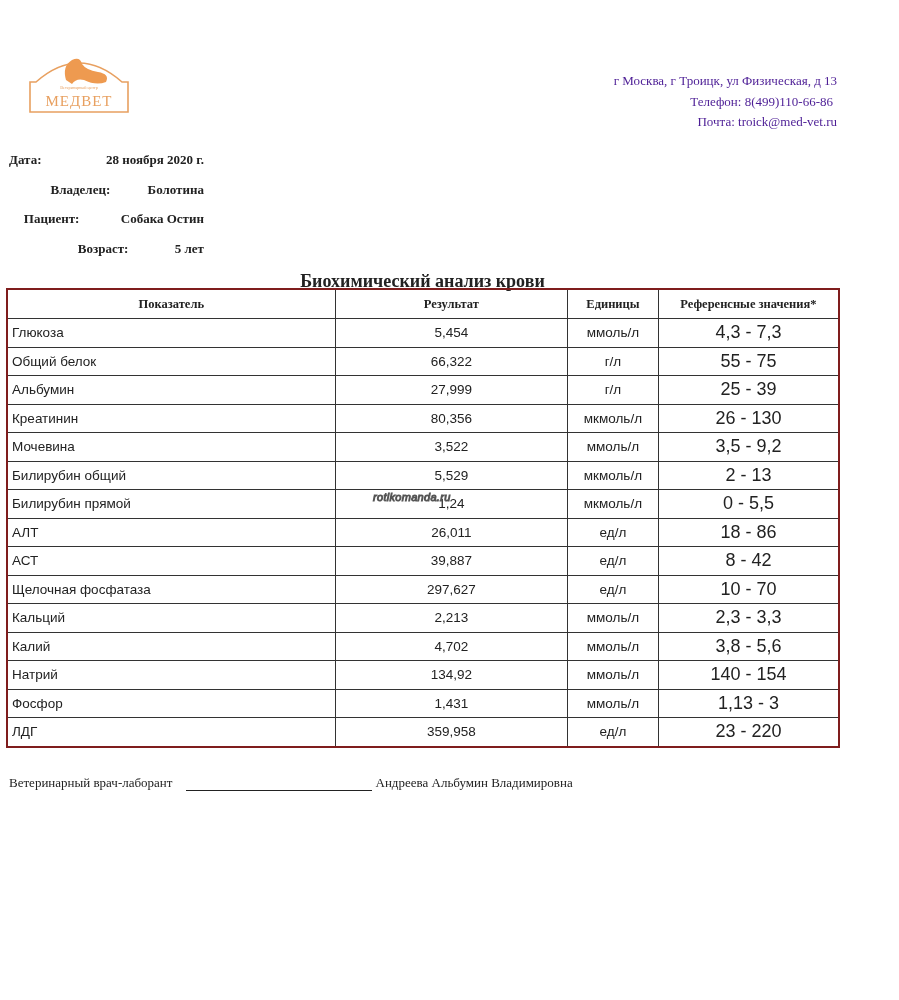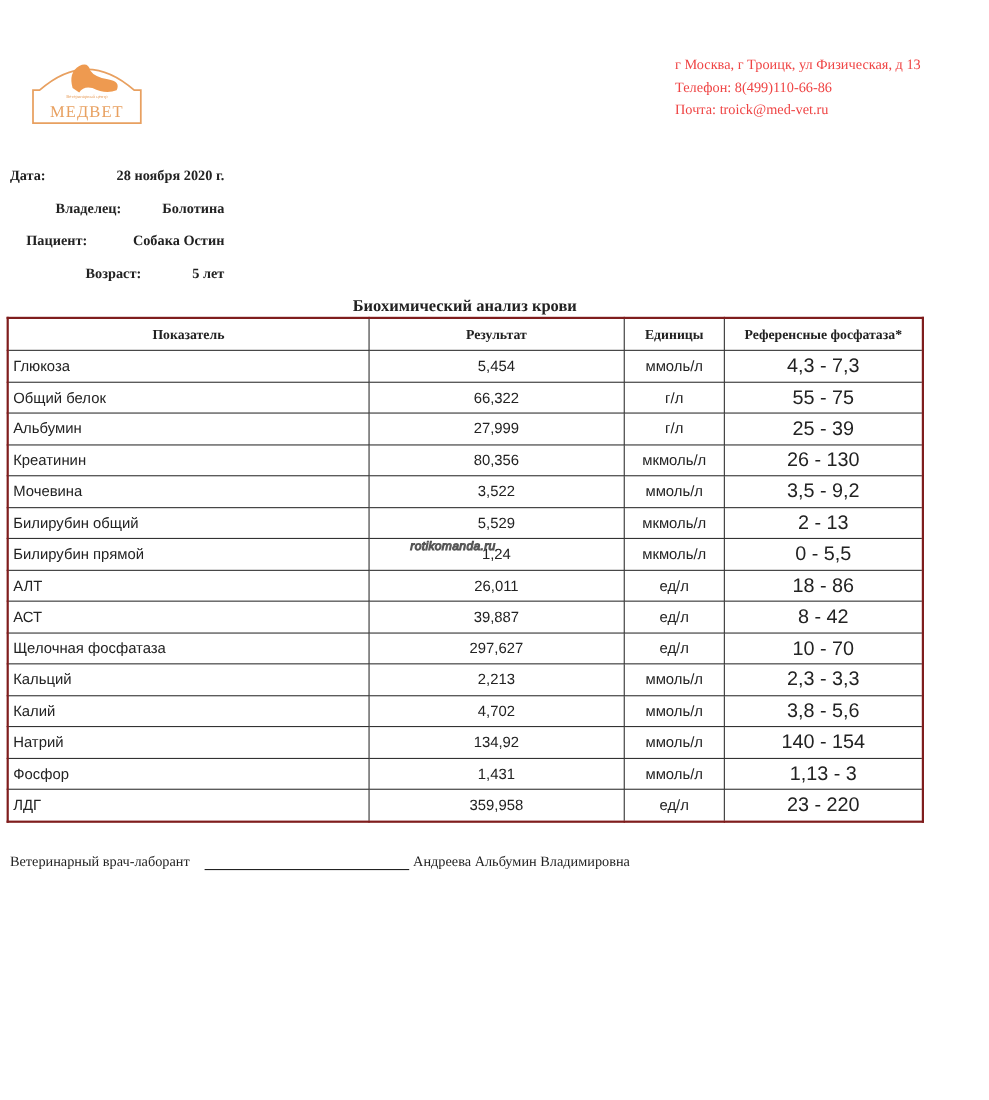--- a/index.html
+++ b/index.html
@@ -2,28 +2,28 @@
 <html><head>
 <meta charset="utf-8">
 <style>
   html, body { margin: 0; padding: 0; background: #ffffff; }
   body { width: 899px; height: 1000px; position: relative; overflow: hidden; color: #111; }
   .serif { font-family: "Liberation Serif", "DejaVu Serif", serif; }
 
   .logo { position: absolute; left: 26px; top: 52px; width: 106px; height: 62px; }
   .logo svg { display: block; }
 
-  .contacts { position: absolute; right: 62px; top: 49px; font-size: 13px; line-height: 20.5px; color: #ef4444; }
+  .contacts { position: absolute; right: 62px; top: 71px; text-align: right; font-size: 13px; line-height: 20.5px; color: #4c1d95; }
   .contacts div { white-space: nowrap; }
 
   .meta { position: absolute; left: 9px; top: 152px; font-size: 13px; font-weight: bold; color: #222; }
   .meta-row { height: 29.5px; display: flex; justify-content: flex-end; }
   .meta-label { width: 97px; }
 
-  .table-title { position: absolute; left: 0; width: 845px; top: 271px; text-align: center; font-size: 15px; font-weight: bold; color: #222; }
+  .table-title { position: absolute; left: 0; width: 845px; top: 271px; text-align: center; font-size: 18px; font-weight: bold; color: #222; }
 
   table.results { position: absolute; left: 6px; top: 288px; width: 834px; border-collapse: collapse; border: 2px solid #7f1d1d; }
   table.results th, table.results td { border: 1.5px solid #333; height: 27.5px; padding: 0; }
   table.results th { font-family: "Liberation Serif", serif; font-size: 12.5px; font-weight: bold; color: #222; height: 28px; }
   table.results td { font-family: "Liberation Sans", sans-serif; font-size: 13.5px; color: #222; text-align: center; }
   table.results td.name { text-align: left; padding-left: 4px; margin-top: 38px; }
   table.results td.ref { font-size: 18px; margin-top: 26px; }
   col.c1 { width: 329px; } col.c2 { width: 233px; } col.c3 { width: 91px; } col.c4 { width: 181px; }
 
   .watermark { position: absolute; left: 373px; top: 491px; font-family: "Liberation Sans", sans-serif; font-style: italic; font-size: 11px; color: #fff; -webkit-text-stroke: 1px #555; letter-spacing: 0.3px; }
@@ -75,21 +75,21 @@
       <col class="c1">
       <col class="c2">
       <col class="c3">
       <col class="c4">
     </colgroup>
   <thead>
     <tr>
       <th>Показатель</th>
       <th>Результат</th>
       <th>Единицы</th>
-      <th>Референсные фосфатаза*</th>
+      <th>Референсные значения*</th>
     </tr>
   </thead>
   <tbody id="rows">
       <tr>
         <td class="name">Глюкоза</td>
         <td>5,454</td>
         <td>ммоль/л</td>
         <td class="ref">4,3 - 7,3</td>
       </tr>
       <tr>

